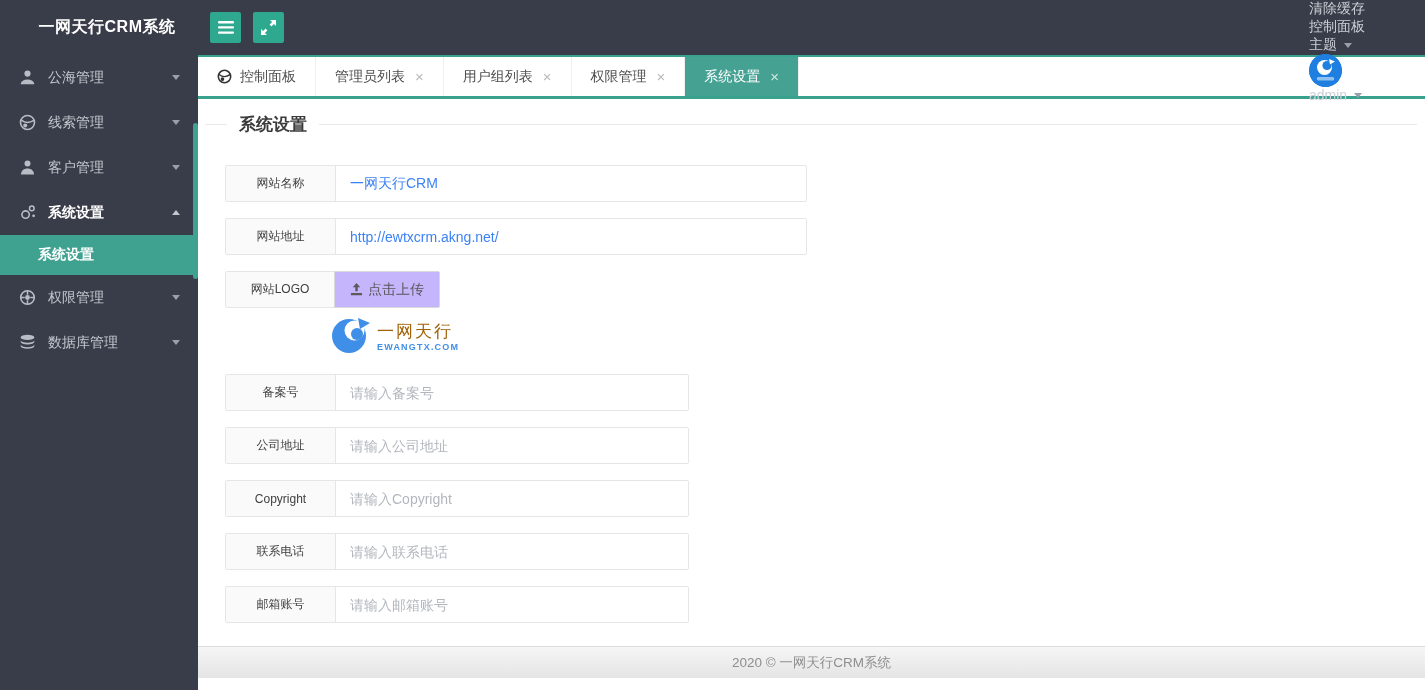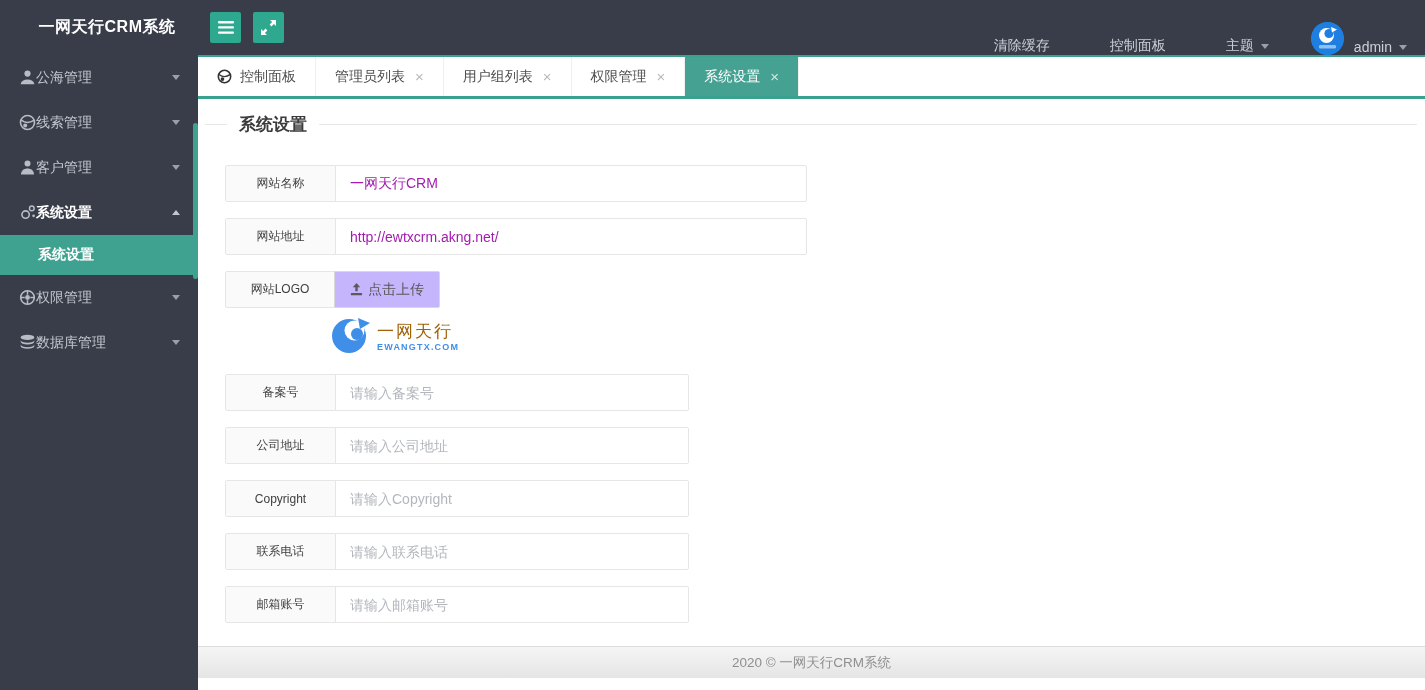--- a/index.html
+++ b/index.html
@@ -5,33 +5,33 @@
   * { margin:0; padding:0; box-sizing:border-box; }
   html,body { width:1425px; height:690px; overflow:hidden; }
   body { font-family:"Liberation Sans","DejaVu Sans",sans-serif; background:#fff; }
   .screen { position:relative; width:1425px; height:690px; background:#fff; overflow:hidden; }
 
   
   .top-header { position:absolute; top:0; left:0; width:100%; height:55px; background:#393d49; display:flex; align-items:center; z-index:20; }
   .brand { width:198px; flex:0 0 198px; padding-left:16px; font-size:16px; font-weight:bold; color:#fff; letter-spacing:.5px; white-space:nowrap;text-align:center; }
   .hbtn { width:31px; height:31px; border:none; border-radius:2px; background:#2ea88e; margin-left:12px; cursor:pointer; display:flex; align-items:center; justify-content:center; }
   .hbtn svg { display:block; }
-  .header-right { margin-left:auto; display:flex; align-items:flex-end; height:100%; }
+  .header-right { margin-left:auto; display:flex; align-items:flex-start; height:100%;flex-direction:column; }
   .hlink { color:#ccd0d7; font-size:14px; text-decoration:none; margin-right:60px; cursor:pointer; display:flex; align-items:center; }
   .hlink.theme { margin-right:42px; }
   .caret { display:inline-block; width:0; height:0; border-left:4.5px solid transparent; border-right:4.5px solid transparent; border-top:5px solid #9aa0ab; margin-left:7px; }
   .caret.up { border-top:none; border-bottom:5px solid #c2c7ce; }
   .avatar { width:33px; height:33px; border-radius:50%; background:#1e7fe0; margin-right:10px; position:relative; overflow:hidden; flex:0 0 33px; cursor:pointer; }
   .avatar svg { display:block; }
   .user-dd { color:#ccd0d7; font-size:14px; margin-right:18px; cursor:pointer; display:flex; align-items:center; }
 
   
   .sidebar { position:absolute; top:55px; left:0; width:198px; height:635px; background:#393d49; z-index:10; }
   .side-item { height:45px; display:flex; align-items:center; padding:0 18px; color:#c2c7ce; font-size:14px; cursor:pointer; position:relative; }
-  .side-item .mlabel { }
+  .side-item .mlabel { margin-left:12px; }
   .side-item .caret { margin-left:auto; }
   .side-item.expanded .mlabel { color:#fff; font-weight:bold; }
   .side-icon { width:18px; height:17px; color:#b7bcc5; flex:0 0 18px; display:flex; align-items:center; justify-content:center; }
   .submenu-item { height:40px; display:flex; align-items:center; background:#2f333d; color:#c2c7ce; font-size:14px; padding-left:38px; cursor:pointer; }
   .submenu-item.active { background:#3fa190; color:#fff; font-weight:bold; }
   .scroll-thumb { position:absolute; right:0; top:68px; width:5px; height:156px; background:#3fa190; border-radius:3px; }
 
   
   .main { position:absolute; top:55px; left:198px; width:1227px; height:635px; background:#fff; }
 
@@ -51,21 +51,21 @@
   .legend .line-r { flex:1; height:1px; background:#e8e8e8; margin-left:12px; }
 
   .inner-tabs { position:relative; display:flex; height:39px; margin-bottom:13px; }
   .inner-tabs::after { content:''; position:absolute; left:0; right:0; bottom:0; height:1px; background:#e2e2e2; }
   .itab { padding:0 16px; line-height:38px; font-size:14px; color:#333; cursor:pointer; margin-right:12px; position:relative; }
   .itab.active { border:1px solid #e2e2e2; border-bottom:none; background:#fff; z-index:2; padding:0 17px; margin-right:14px; }
 
   .frow { display:flex; height:37px; margin-bottom:16px; width:582px; border:1px solid #e6e6e6; border-radius:2px; background:#fff; }
   .frow.narrow { width:464px; }
   .flabel { width:110px; flex:0 0 110px; background:#fafafa; border-right:1px solid #e6e6e6; display:flex; align-items:center; justify-content:center; font-size:12px; color:#3f3f3f; }
-  .frow input { flex:1; border:none; outline:none; padding:0 14px; font-size:14px; color:#a21caf; background:transparent; font-family:inherit; }
+  .frow input { flex:1; border:none; outline:none; padding:0 14px; font-size:14px; color:#3b82f6; background:transparent; font-family:inherit; }
   .frow input::placeholder { color:#b3b7bd; }
 
   .logo-row { display:flex; height:37px; }
   .logo-row .flabel { border:1px solid #e6e6e6; border-radius:2px 0 0 2px; }
   .upload-btn { margin-left:-1px; border:1px solid #d9d9d9; border-radius:0 2px 2px 0; background:#c4b5fd; padding:0 15px; font-size:14px; color:#595959; display:flex; align-items:center; gap:5px; cursor:pointer; font-family:inherit; }
   .upload-btn svg { display:block; }
 
   .logo-preview { margin:7px 0 15px 105px; display:flex; align-items:center; gap:7px; }
   .logo-text { display:flex; flex-direction:column; line-height:1.15; }
   .logo-name { font-size:17px; color:#a16207; letter-spacing:2px; font-weight:400; }

